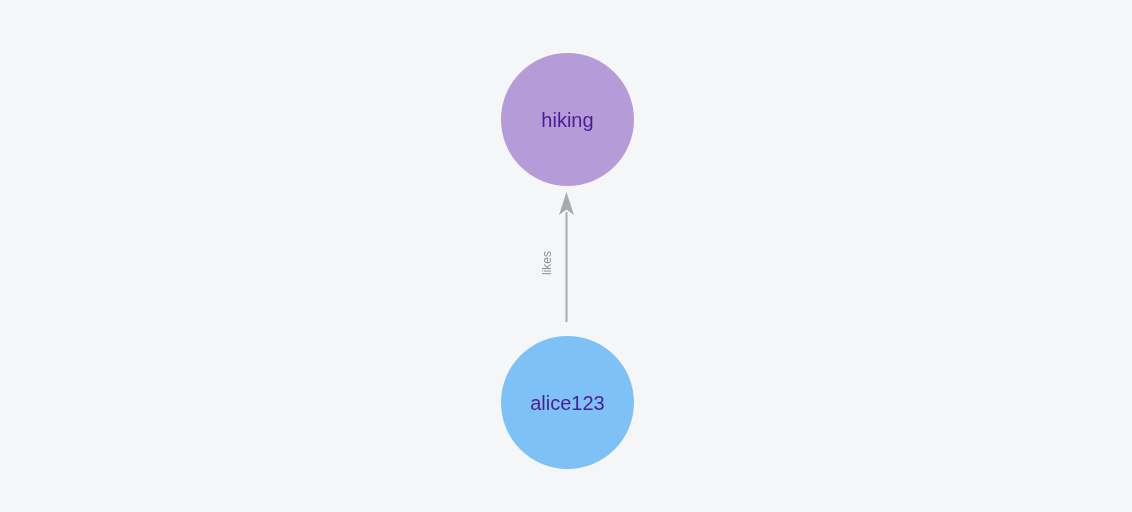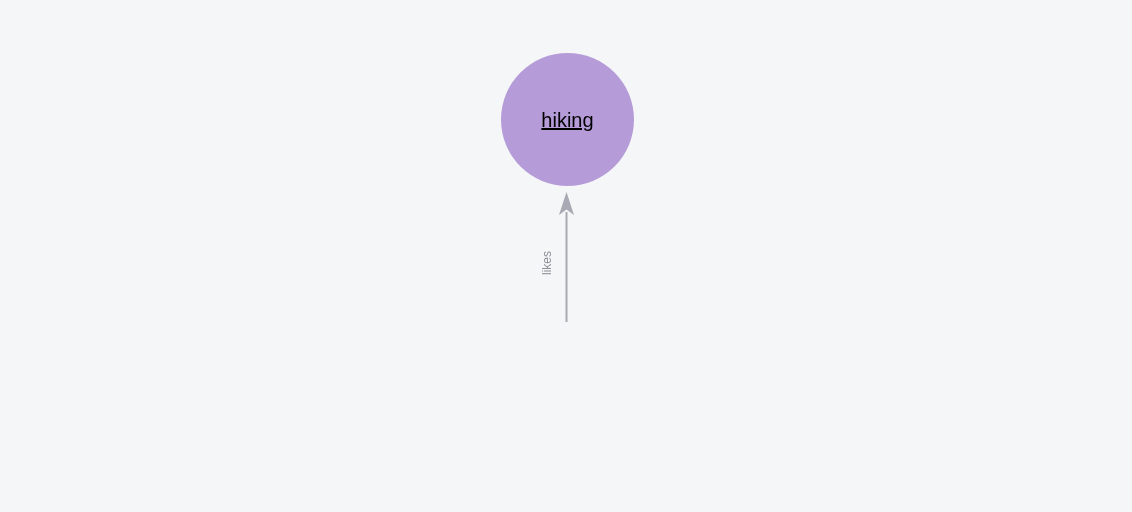--- a/index.html
+++ b/index.html
@@ -51,36 +51,38 @@
     left: 501px;
     top: 53px;
     background: #b59cd9;
   }
   .node-alice {
     left: 501px;
     top: 336px;
     background: #7dc1f7;
   }
   .node-label {
-    color: #000000;
+    color: #4c1d95;
     font-size: 20px;
     line-height: 1;
     user-select: none;
-    text-decoration: underline;
   }
 </style>
 </head>
 <body>
 
 <div class="graph-canvas">
 
   <svg class="edge-svg" viewBox="0 0 1132 512" xmlns="http://www.w3.org/2000/svg">
     <line class="edge-line" x1="566.5" y1="322" x2="566.5" y2="212"></line>
     <polygon class="edge-arrowhead" points="566.5,192 574,215 566.5,209.5 559,215"></polygon>
     <text class="edge-label" x="551" y="263" text-anchor="middle" transform="rotate(-90 551 263)">likes</text>
   </svg>
 
   <div class="node node-hiking">
     <span class="node-label">hiking</span>
   </div>
 
+  <div class="node node-alice">
+    <span class="node-label">alice123</span>
+  </div>
 
 </div>
 
 </body></html>

